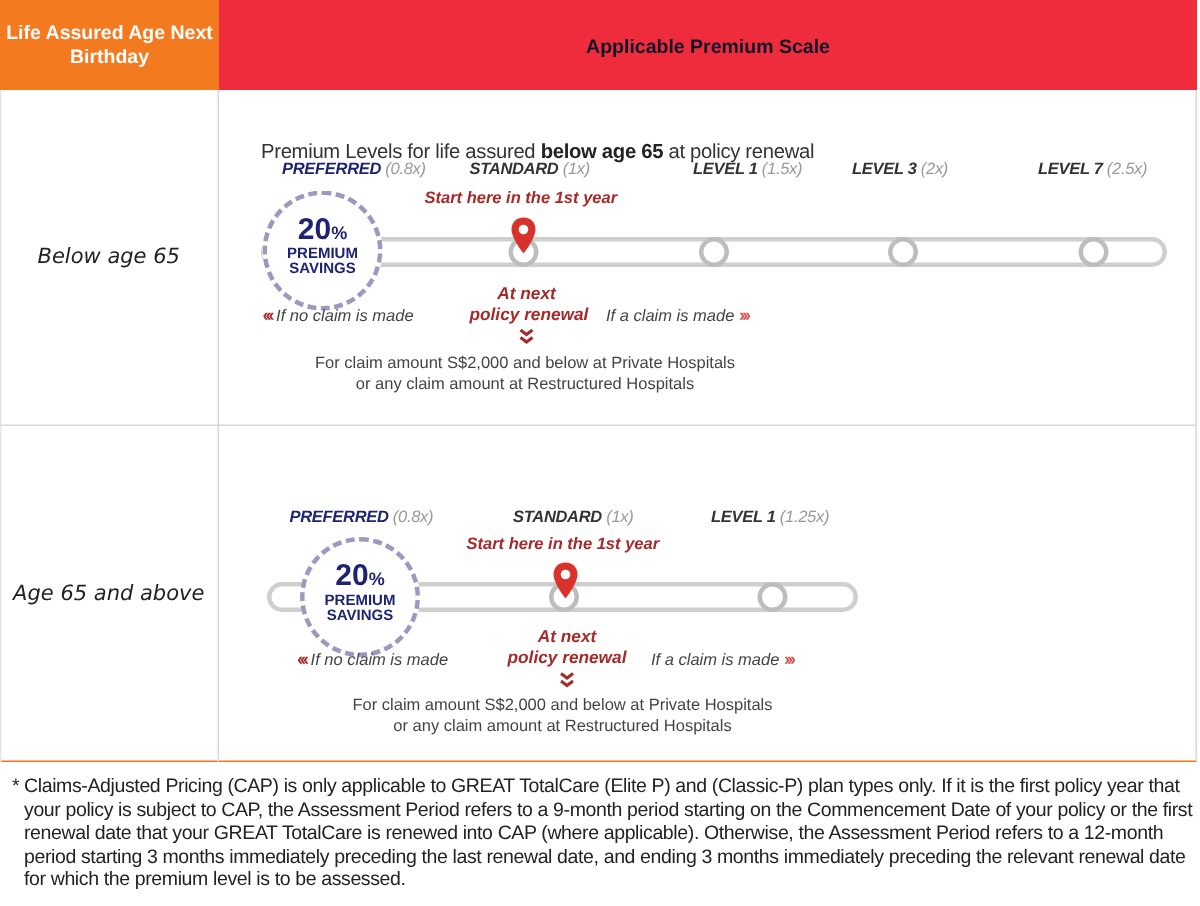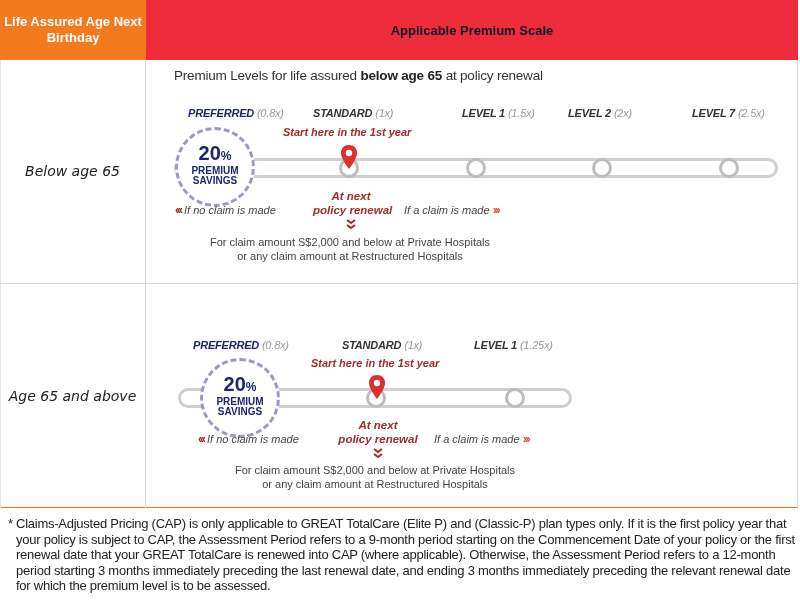--- a/index.html
+++ b/index.html
@@ -4,21 +4,21 @@
 <style>
   * { box-sizing: border-box; margin: 0; padding: 0; }
   body { width: 800px; height: 604px; background: #fff; font-family: "Liberation Sans", sans-serif; position: relative; overflow: hidden; }
   .tbl { position: absolute; left: 0; top: 0; width: 798px; height: 508px; border-right: 1px solid #d8d8d8; border-bottom: 1px solid #f97316; }
   .hdr-left { position: absolute; left: 0; top: 0; width: 146px; height: 60px; background: #f47a20; color: #fff; font-weight: bold; font-size: 13px; text-align: center; display: flex; align-items: center; justify-content: center; line-height: 1.25; padding: 0 4px; }
   .hdr-right { position: absolute; left: 146px; top: 0; width: 652px; height: 60px; background: #ee2c3c; color: #0f172a; font-weight: bold; font-size: 13px; display: flex; align-items: center; justify-content: center; }
   .vline { position: absolute; left: 145px; top: 60px; width: 1px; height: 448px; background: #d8d8d8; }
   .lline { position: absolute; left: 0; top: 60px; width: 1px; height: 448px; background: #e6e6e6; }
   .hline { position: absolute; left: 0; top: 283px; width: 798px; height: 1px; background: #d8d8d8; }
   .rowlabel { position: absolute; left: 0; width: 145px; text-align: center; font-style: italic; font-size: 14px; color: #222; font-family: "DejaVu Sans", sans-serif; }
-  .sec-title { position: absolute; font-size: 13.5px; color: #333; white-space: nowrap; letter-spacing: -0.2px; }
+  .sec-title { position: absolute; font-size: 13.5px; color: #333; white-space: nowrap; letter-spacing: -0.2px; margin-top: 25px; }
   .sec-title b { color: #222; }
   .lvl { position: absolute; font-weight: bold; font-size: 11px; color: #333; white-space: nowrap; letter-spacing: -0.2px; font-style: italic; }
   .lvl .mult { font-weight: normal; color: #999; }
   .lvl.pref { color: #1e2470; }
   .start { position: absolute; font-style: italic; font-weight: bold; font-size: 11px; color: #a52a2a; white-space: nowrap; }
   .track { position: absolute; height: 20px; border: 3px solid #cfcfcf; border-radius: 10px; background: #fff; }
   .node { position: absolute; width: 20px; height: 20px; border: 3px solid #bdbdbd; border-radius: 50%; background: #fff; }
   .badge { position: absolute; width: 80px; height: 80px; border: 3px dashed #9a9ac0; border-radius: 50%; background: #fff; text-align: center; color: #1e2470; font-weight: bold; }
   .badge .pct { font-size: 20px; margin-top: 13px; line-height: 20px; display: block; text-align: center; }
   .badge .pct small { font-size: 12px; }
@@ -43,21 +43,21 @@
   <div class="vline"></div>
   <div class="hline"></div>
 
   <div class="rowlabel" style="top:163px;">Below age 65</div>
 
   <div class="sec-title" style="left:174px; top:68px;"><span>Premium Levels for life assured </span><b>below age 65</b><span> at policy renewal</span></div>
 
   <div class="lvl pref" style="left:188px; top:107px;"><span>PREFERRED</span> <span class="mult">(0.8x)</span></div>
   <div class="lvl" style="left:313px; top:107px;"><span>STANDARD</span> <span class="mult">(1x)</span></div>
   <div class="lvl" style="left:437px; top:107px;padding-left:25px;"><span>LEVEL 1</span> <span class="mult">(1.5x)</span></div>
-  <div class="lvl" style="left:568px; top:107px;"><span>LEVEL 2</span> <span class="mult">(2x)</span></div>
+  <div class="lvl" style="left:568px; top:107px;"><span>LEVEL 3</span> <span class="mult">(2x)</span></div>
   <div class="lvl" style="left:692px; top:107px;"><span>LEVEL 7</span> <span class="mult">(2.5x)</span></div>
 
   <div class="start" style="left:283px; top:126px;">Start here in the 1st year</div>
 
   <div class="track" style="left:174px; top:158px; width:604px;"></div>
   <div class="node" style="left:339px; top:158px;"></div>
   <div class="node" style="left:466px; top:158px;"></div>
   <div class="node" style="left:592px; top:158px;"></div>
   <div class="node" style="left:719px; top:158px;"></div>
 

